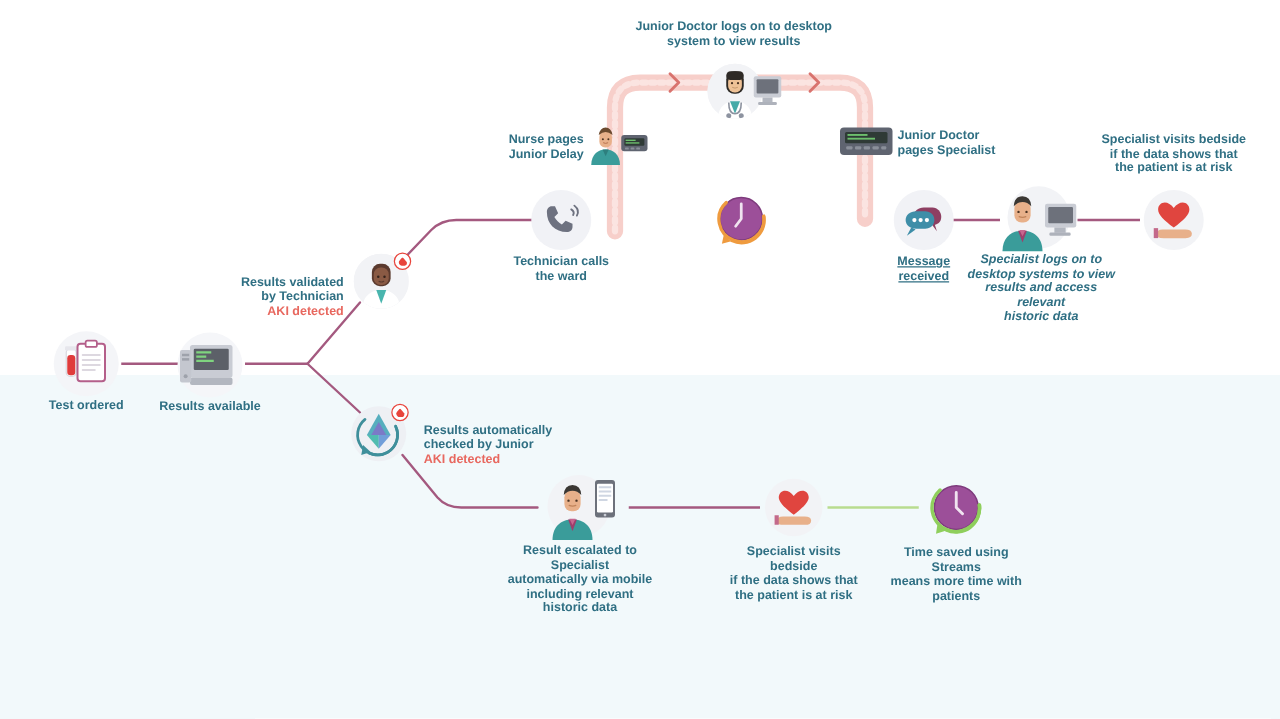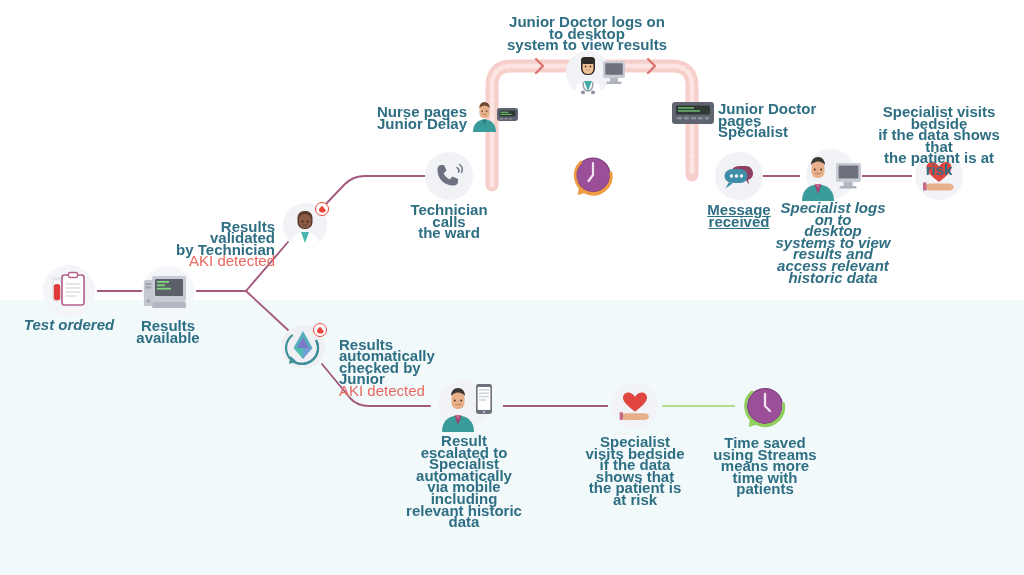--- a/index.html
+++ b/index.html
@@ -35,29 +35,29 @@
   .disc{
     position:absolute;
     border-radius:50%;
     background:#f4f5f8;
   }
   .disc.faint{background:#f5f6f9;}
 
   .caption{
     position:absolute;
     text-align:center;
-    font-size:15px;
+    font-size:10px;
     line-height:11.6px;
     color:#2f6f83;
     font-weight:bold;
     white-space:pre-line;
   }
   .sub-alert{
     color:#e8685f;
-    font-weight:normal;
+    font-weight:bold;
     display:block;
   }
   .caption.right{text-align:right;}
   .caption.left{text-align:left;}
 
   .delay-label{
     position:absolute;
     font-size:9.6px;
     font-weight:bold;
     color:#f0a33b;
@@ -143,21 +143,21 @@
 
       <rect x="19" y="10" width="22" height="30" rx="2.4" fill="#ffffff" stroke="#b45f8a" stroke-width="1.6"></rect>
       <rect x="25.5" y="7.5" width="9" height="5" rx="1.4" fill="#ffffff" stroke="#b45f8a" stroke-width="1.4"></rect>
       <g stroke="#d2cbd6" stroke-width="1.2" stroke-linecap="round">
         <line x1="23" y1="19" x2="37" y2="19"></line>
         <line x1="23" y1="23" x2="37" y2="23"></line>
         <line x1="23" y1="27" x2="37" y2="27"></line>
         <line x1="23" y1="31" x2="33" y2="31"></line>
       </g>
     </svg>
-    <div class="caption" style="left:-22px;top:54px;width:96px;font-style:italic;">Test ordered</div>
+    <div class="caption" style="left:-22px;top:54px;width:96px;">Test ordered</div>
   </div>
 
   <div class="node" style="left:142px;top:266px;">
     <div class="disc faint" style="left:0;top:0;width:52px;height:52px;"></div>
     <svg width="58" height="52" viewBox="0 0 58 52" style="position:absolute;left:-3px;top:0;">
       <rect x="13" y="10" width="34" height="26" rx="2" fill="#c9ccd4"></rect>
       <rect x="16" y="13" width="28" height="17" rx="1" fill="#5c6068"></rect>
       <g fill="#7fd47f">
         <rect x="18" y="15" width="12" height="1.8"></rect>
         <rect x="18" y="18.4" width="8" height="1.8"></rect>

